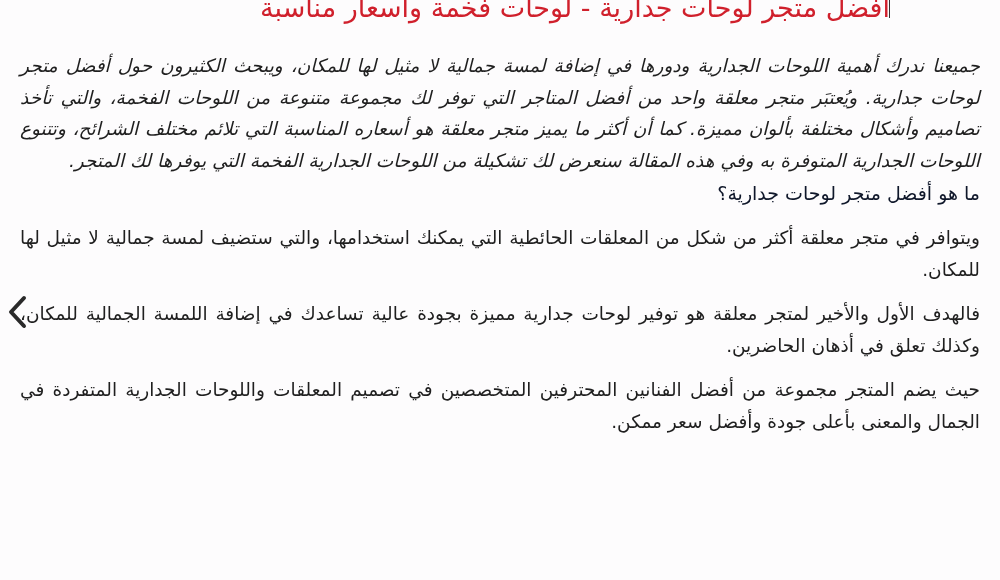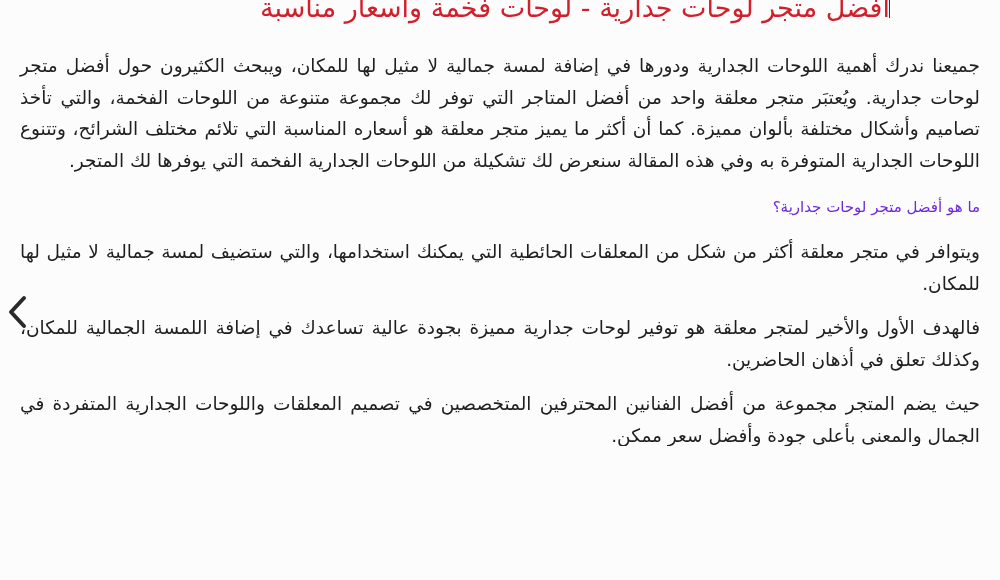--- a/index.html
+++ b/index.html
@@ -58,28 +58,29 @@
       direction: rtl;
       text-align: justify;
       font-size: 18.5px;
       line-height: 31.5px;
     }
     .content p {
       margin: 0 0 13px 0;
       text-align-last: right;
     }
     .content p.first {
-      margin-bottom: 14px;
+      margin-bottom: 0;
+      font-style: italic;
     }
     .section-heading {
       margin: 0 0 12px 0;
-      font-size: 15px;
+      font-size: 19px;
       line-height: 34px;
       font-weight: normal;
-      color: #6d28d9;
+      color: #0f172a;
     }
     .nav-prev {
       position: absolute;
       left: 4px;
       top: 292px;
       width: 28px;
       height: 40px;
       cursor: pointer;
       background: transparent;
       border: none;

